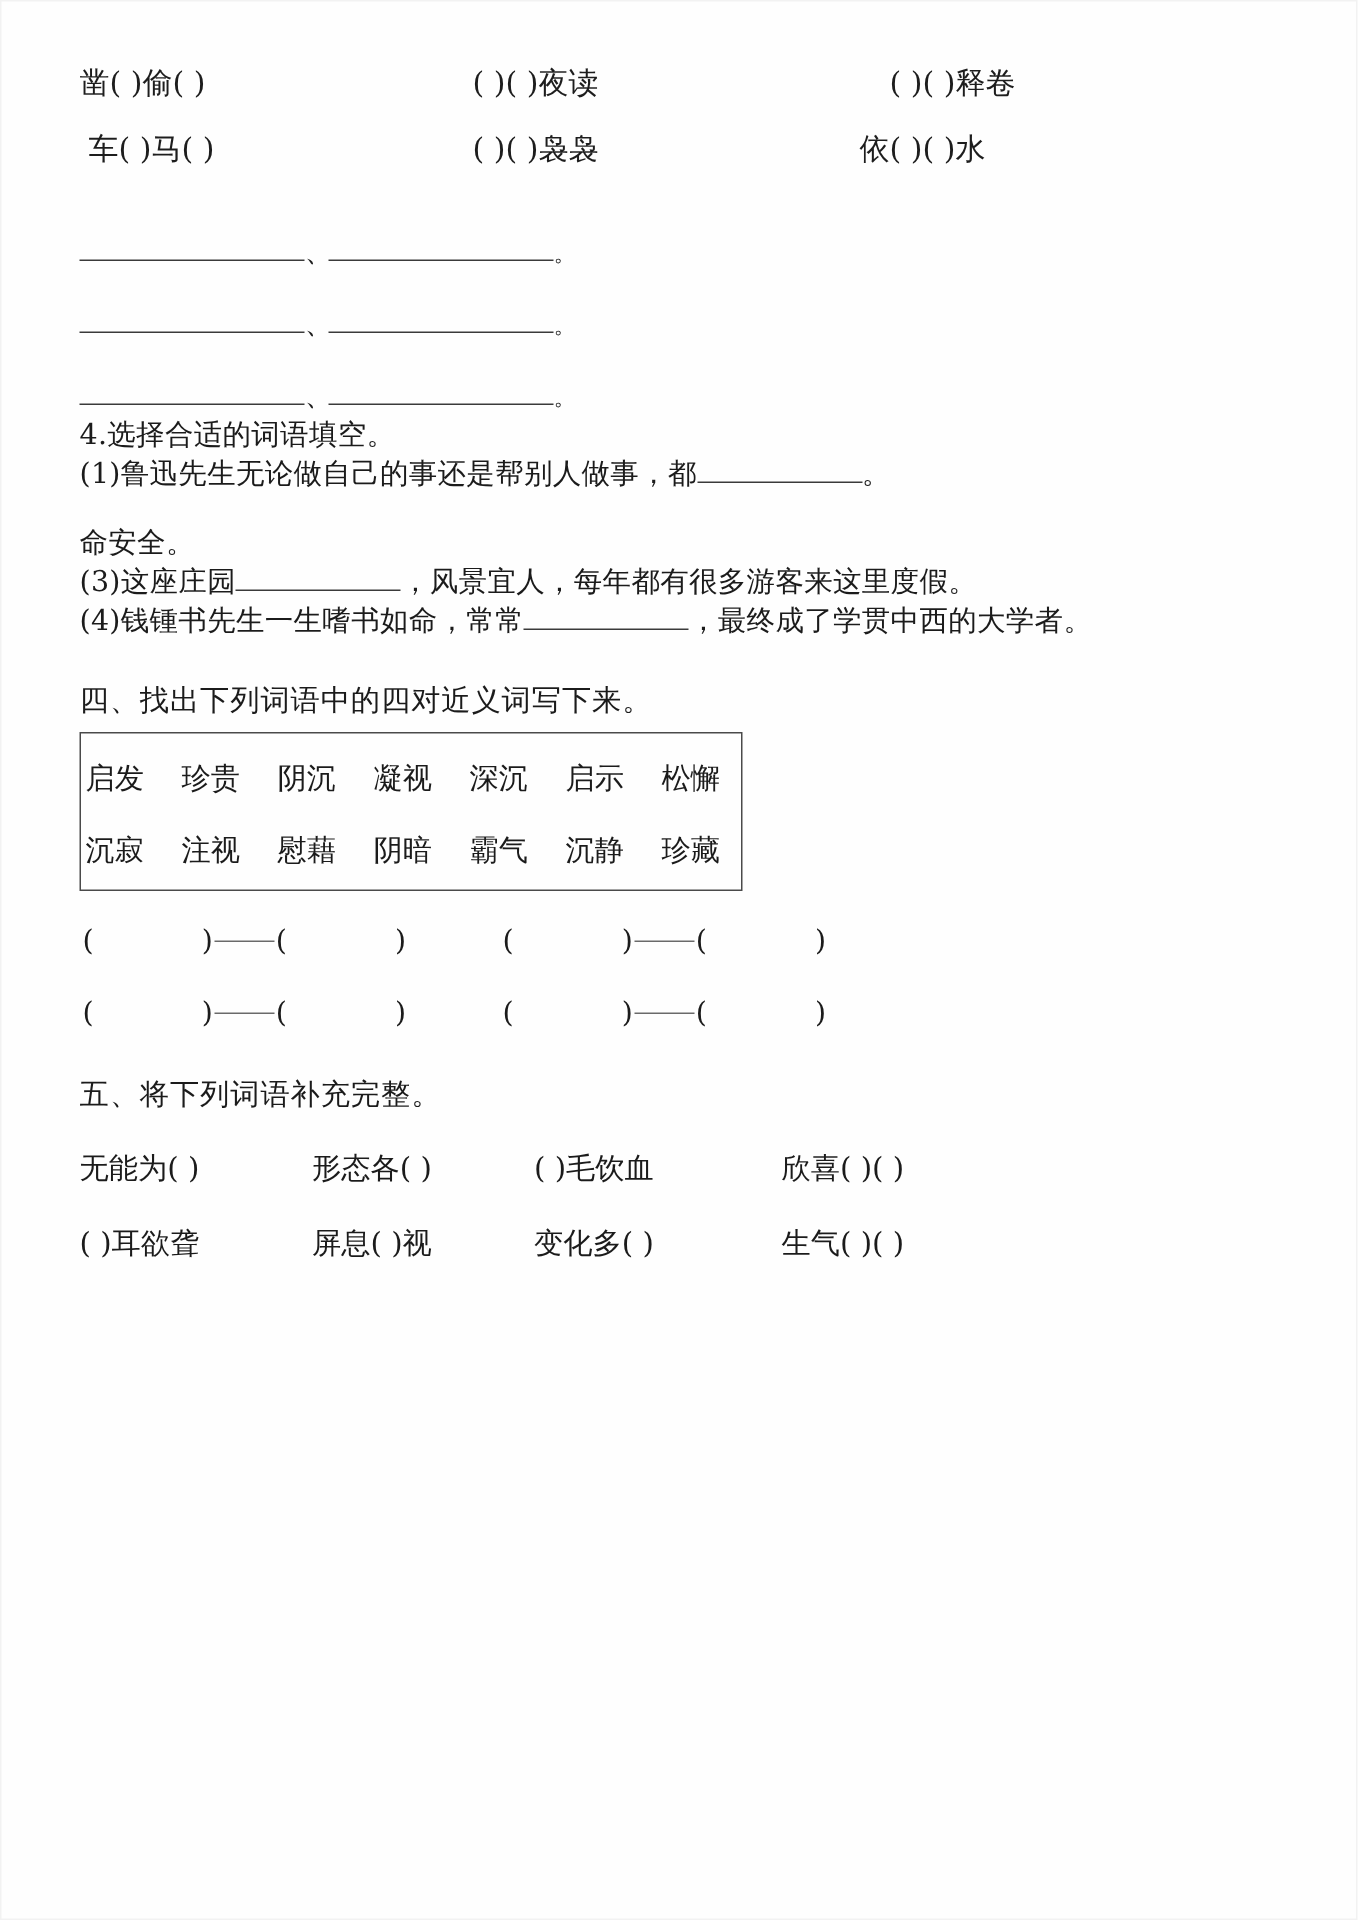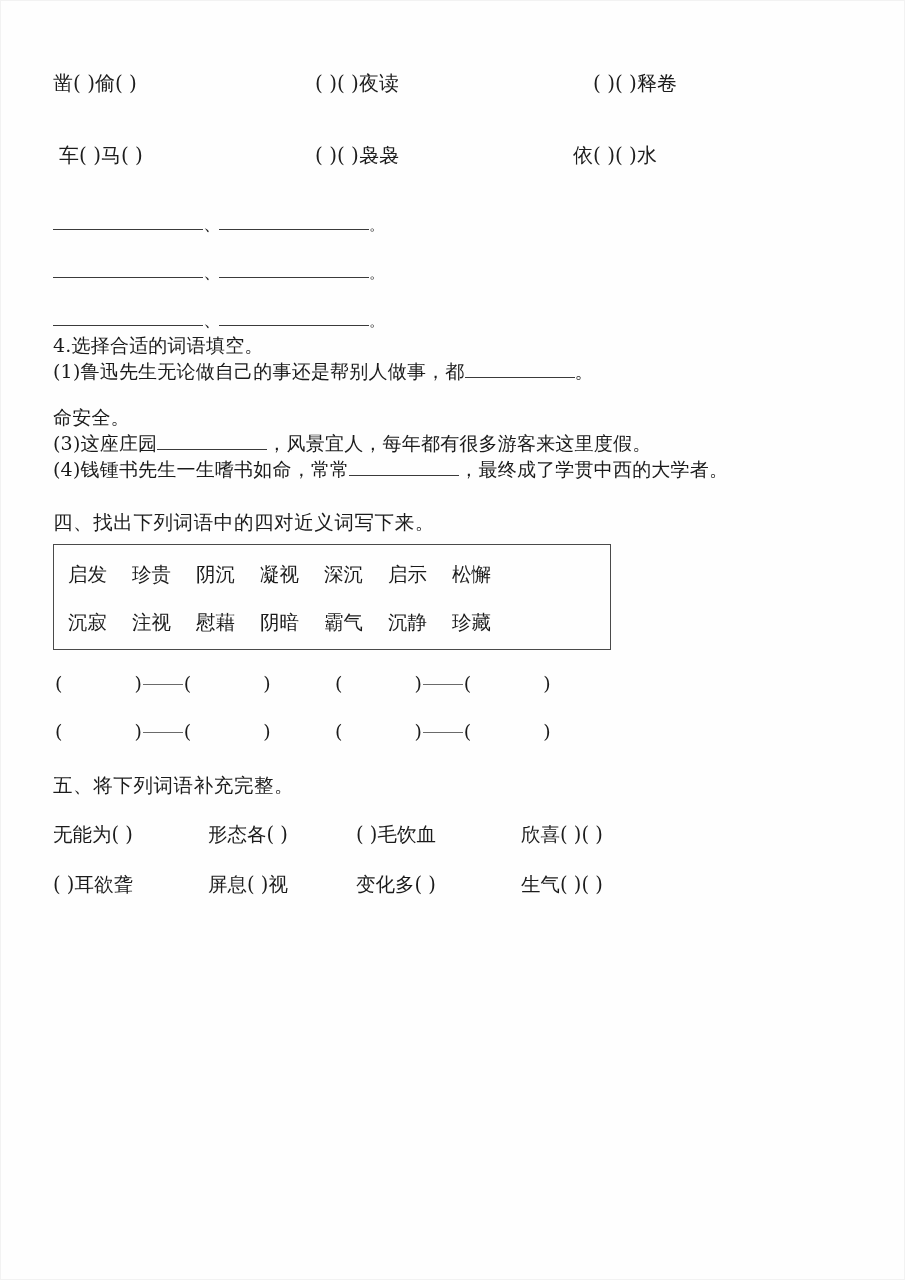--- a/index.html
+++ b/index.html
@@ -31,21 +31,20 @@
     width: 805px;
   }
 
   
   .row {
     position: relative;
     white-space: nowrap;
     font-size: 19.5px;
     line-height: 1.0;
     color: #1d1d1d;
-    margin-top: 28px;
   }
   .cell {
     position: absolute;
     top: 0;
     white-space: nowrap;
   }
 
   
   .topline { height: 44px; font-size: 20px; }
 
@@ -82,24 +81,24 @@
   
   .sec-head {
     font-size: 19.5px;
     letter-spacing: 0.6px;
     margin-top: 26px;
   }
 
   
   .wordbox {
     margin-top: 8px;
-    width: 558px;
+    width: 442px;
     box-sizing: border-box;
     border: 1.6px solid #4a4a4a;
-    padding: 16px 0 16px 14px;
+    padding: 16px 0 16px 3px;
   }
   .wordbox .wline {
     position: relative;
     height: 24px;
     font-size: 19.5px;
   }
   .wordbox .wline + .wline { margin-top: 24px; }
   .wordbox .w {
     position: absolute;
     top: 0;

